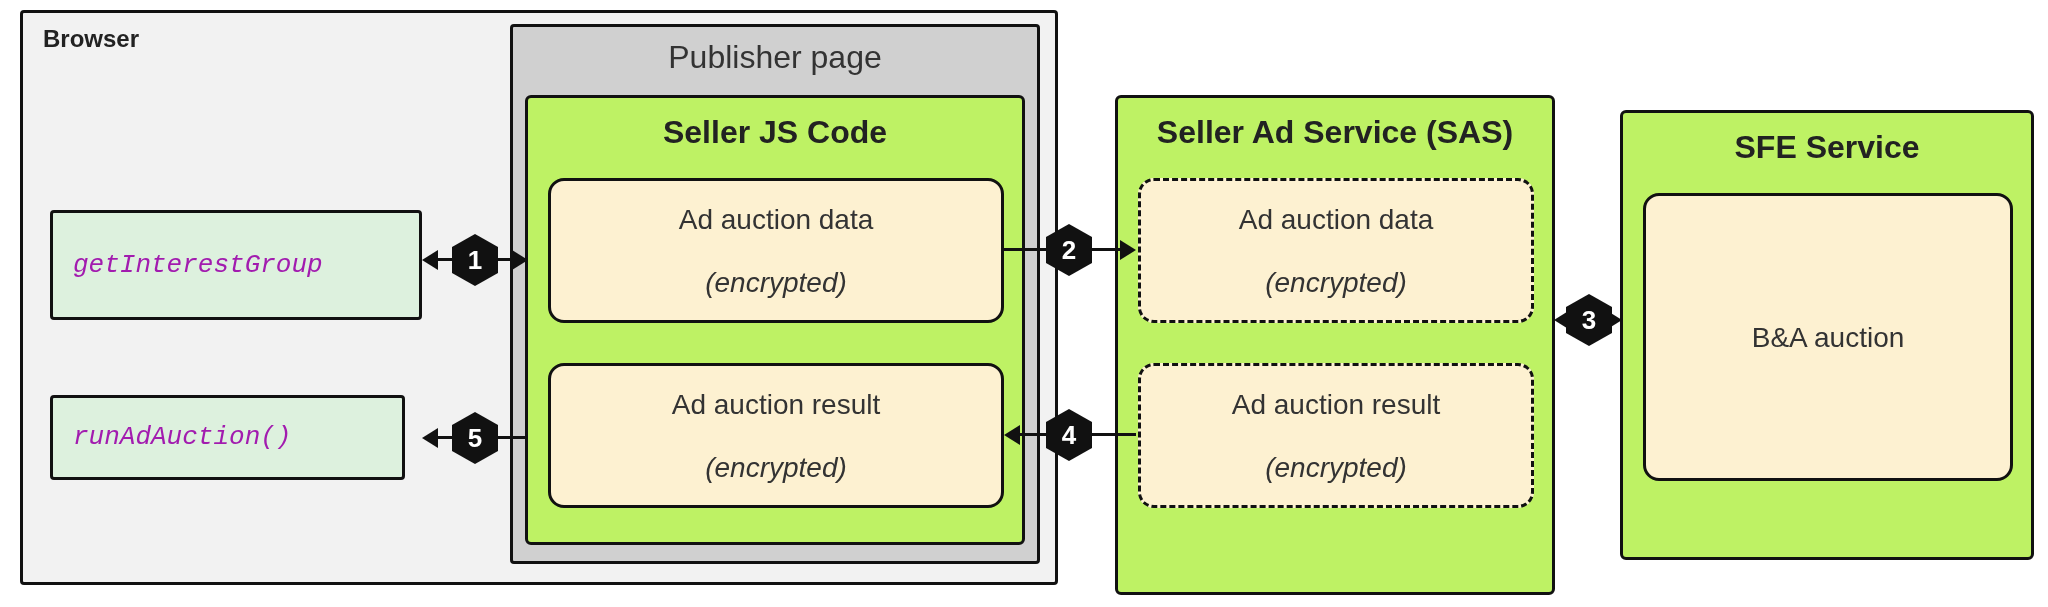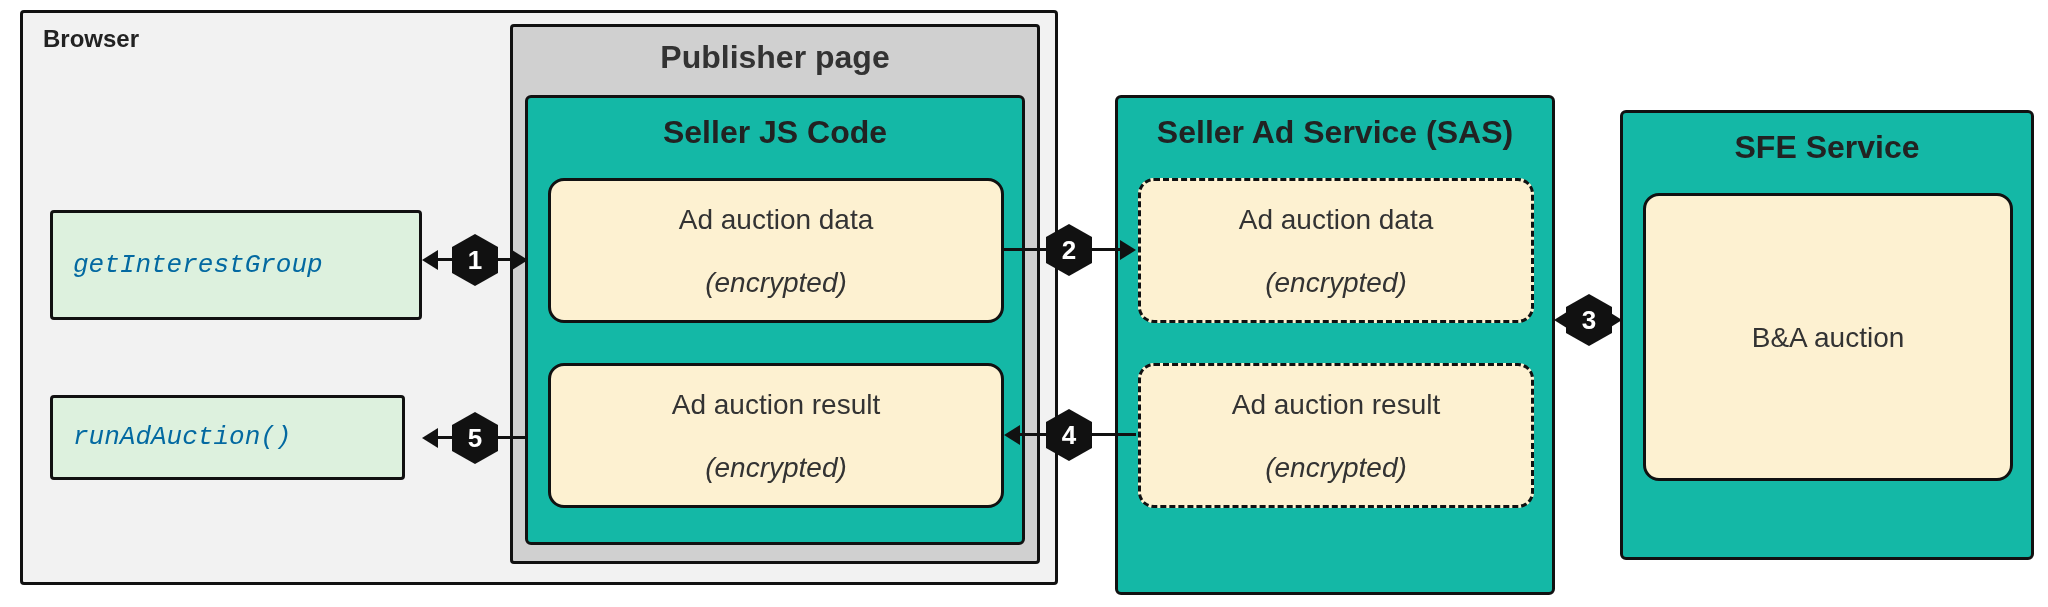--- a/index.html
+++ b/index.html
@@ -42,25 +42,24 @@
     border: 3px solid #111;
     border-radius: 4px;
   }
   .publisher-title {
     position: absolute;
     top: 12px;
     width: 100%;
     text-align: center;
     font-size: 32px;
     color: #333;
-    font-weight: bold;
   }
   .orange-container {
     position: absolute;
-    background: #14b8a6;
+    background: #bef264;
     border: 3px solid #111;
     border-radius: 6px;
   }
   .seller-js {
     left: 525px;
     top: 95px;
     width: 500px;
     height: 450px;
   }
   .orange-title {
@@ -108,21 +107,21 @@
     position: absolute;
     background: #ddf1de;
     border: 3px solid #111;
     border-radius: 4px;
     display: flex;
     align-items: center;
     padding-left: 20px;
     font-family: "Courier New", monospace;
     font-style: italic;
     font-size: 26px;
-    color: #0369a1;
+    color: #a21caf;
     line-height: 1.25;
   }
   .arrow-line {
     position: absolute;
     height: 3px;
     background: #111;
   }
   .arrow-head-r {
     position: absolute;
     width: 0; height: 0;

